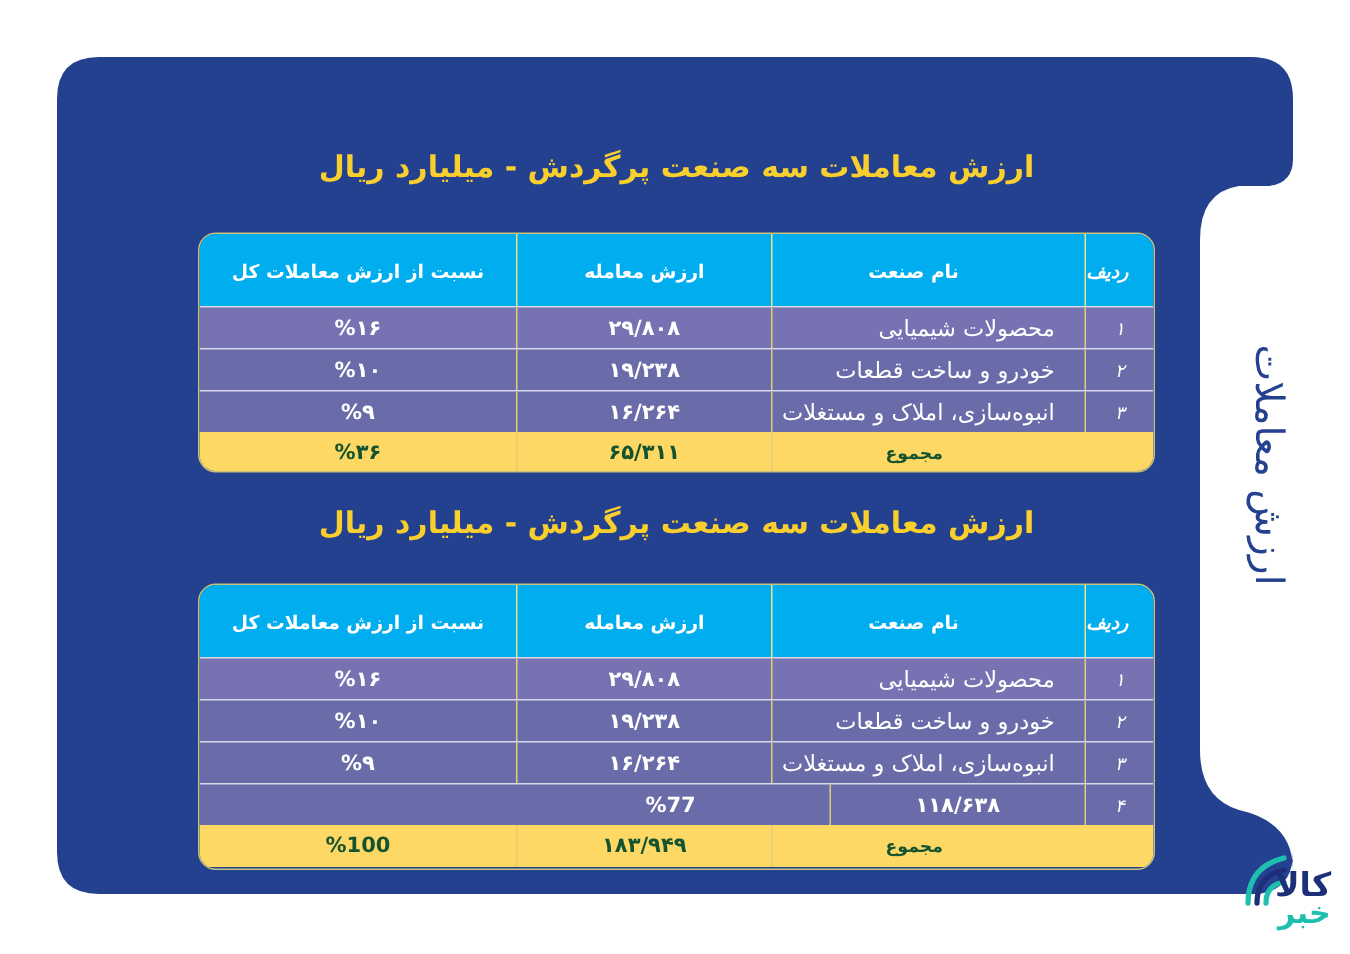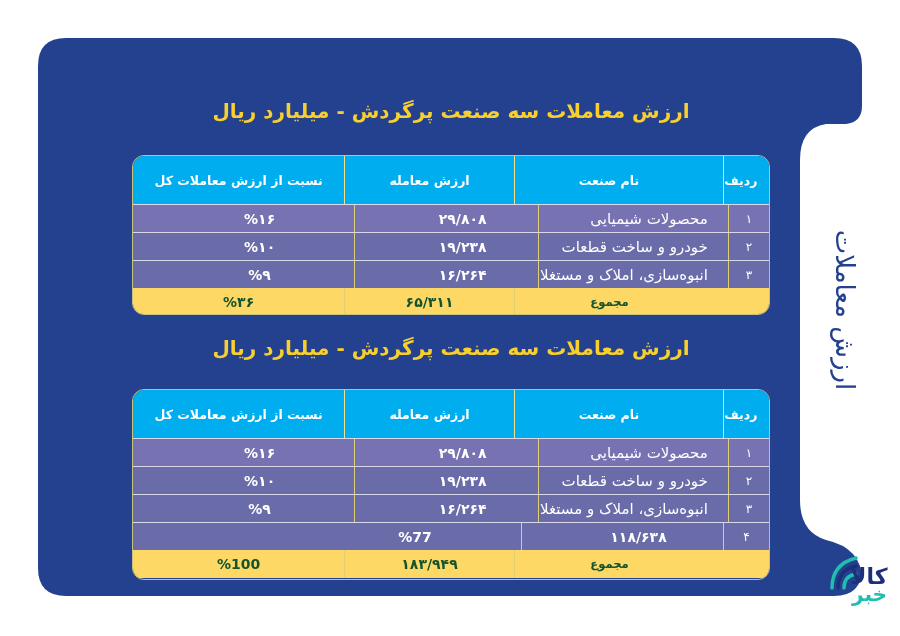--- a/index.html
+++ b/index.html
@@ -19,44 +19,44 @@
     border-radius:12px; overflow:hidden;
     border:1.5px solid #c9c27a;
     box-sizing:border-box;
     direction:rtl;
   }
   .row { display:flex; width:100%; box-sizing:border-box; }
   .cell {
     box-sizing:border-box; display:flex; align-items:center;
     font-size:13px; color:#ffffff; overflow:hidden; white-space:nowrap;
   }
-  .c-idx  { width:45px; justify-content:center; }
+  .c-idx  { width:45px; justify-content:center;font-style:italic; }
   .c-name { width:210px; justify-content:flex-start; padding-right:20px; border-right:1.5px solid #e0cf72; }
   .c-val  { width:170px; justify-content:center; border-right:1.5px solid #e0cf72; }
   .c-pct  { width:213px; justify-content:center; border-right:1.5px solid #e0cf72; }
   .hdr { background:#00aeef; height:48px; }
   .hdr .cell { font-weight:bold; font-size:12.5px; }
   .hdr .c-name, .hdr .c-val, .hdr .c-pct { border-right-color:#f2e089; }
   .hdr .c-idx { justify-content:flex-end; padding-left:0; }
   .data { height:28px; border-top:1.5px solid #d8d8ea; }
   .data.odd { background:#7772b1; }
   .data.even { background:#6a6ba9; }
   .data .c-name { font-size:15px; }
-  .data .c-val, .data .c-pct { font-weight:bold; font-size:14px;margin-left:32px; }
+  .data .c-val, .data .c-pct { font-weight:bold; font-size:14px; }
   .data .c-idx { font-size:12px; }
   .total { background:#fdd865; height:28px; }
   .total .cell { color:#14532d; font-weight:bold; font-size:14px; }
   .total .c-name { justify-content:center; font-size:11.5px; border-right:none; }
   .total .c-idx { width:45px; }
   .vtext {
     position:absolute; left:845px; top:310px;
     transform:translate(-50%,-50%) rotate(90deg);
     color:#23418f; font-size:26px; white-space:nowrap; direction:rtl;
   }
-  .logo { position:absolute; left:826px; top:542px; width:74px; height:62px; }
+  .logo { position:absolute; left:826px; top:556px; width:74px; height:62px; }
   .logo-text {
     position:absolute; direction:rtl; font-weight:bold; line-height:1;
   }
 </style>
 </head>
 <body>
 
 <svg class="card-svg" viewBox="0 0 900 636">
   <path d="M66,38 H834 Q862,38 862,66 V106 Q862,122 846,124 H826 Q800,128 800,160 V500 Q800,532 826,540 Q862,548 862,580 V568 Q862,596 834,596 H66 Q38,596 38,568 V66 Q38,38 66,38 Z" fill="#23418f"></path>
 </svg>

